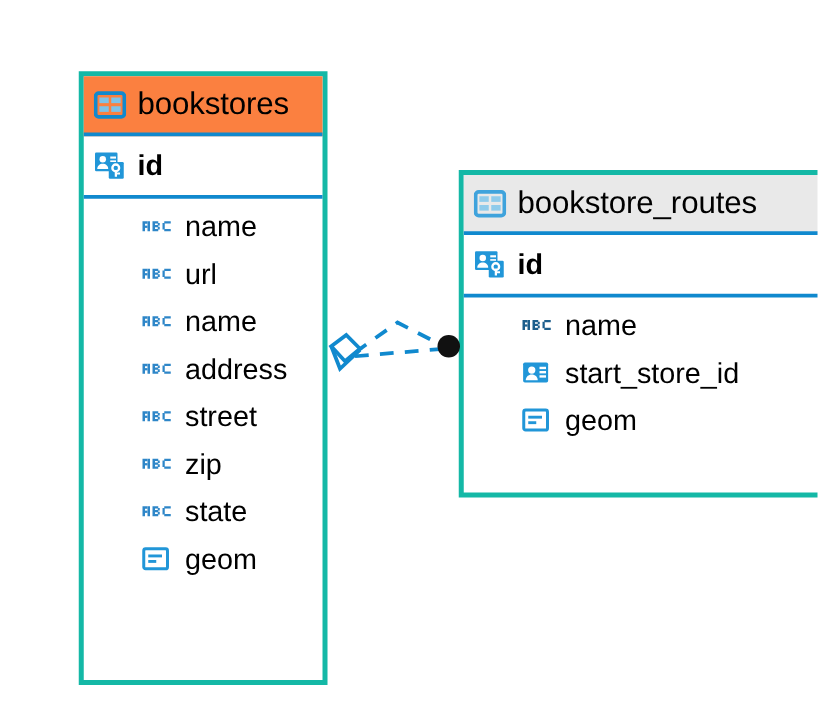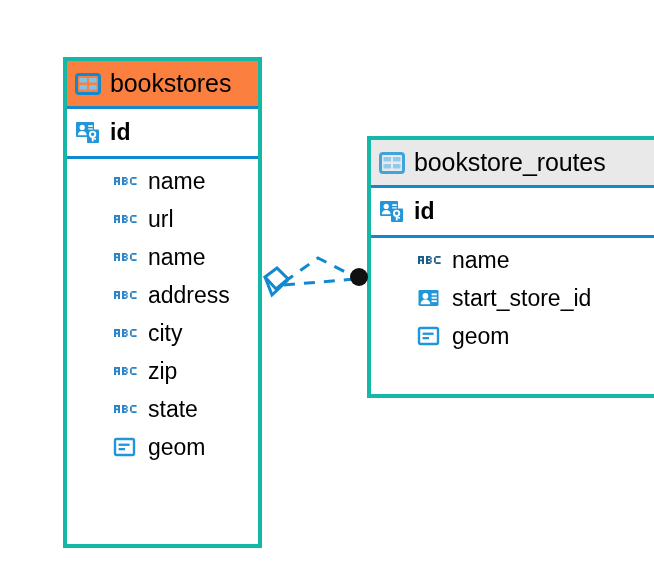--- a/index.html
+++ b/index.html
@@ -226,43 +226,43 @@
                 <rect x="11" y="15.2" width="2.6" height="1.8"></rect>
               <rect x="18.4" y="9" width="5.2" height="1.8"></rect>
                 <rect x="17" y="10.4" width="1.8" height="5.2"></rect>
               <rect x="18.4" y="15.2" width="5.2" height="1.8"></rect>
             </g>
           </svg>
         </span>
         <span class="field-label">address</span>
       </div>
 
-
-      <div class="field">
-        <span class="icon icon-abc">
-          <svg viewBox="0 0 26 26" width="26" height="26" aria-hidden="true">
-            <g fill="#2E86C8">
-              <rect x="1" y="9" width="2" height="8"></rect>
-                <rect x="3" y="9" width="2" height="2"></rect>
-              <rect x="5" y="9" width="2" height="8"></rect>
-                <rect x="3" y="12.5" width="2" height="1.8"></rect>
-              <rect x="9" y="9" width="2" height="8"></rect>
-                <rect x="11" y="9" width="2.6" height="1.8"></rect>
-              <rect x="13.2" y="10.4" width="1.6" height="2"></rect>
-                <rect x="11" y="12" width="2.6" height="1.8"></rect>
-              <rect x="13.2" y="13.4" width="1.6" height="2.2"></rect>
-                <rect x="11" y="15.2" width="2.6" height="1.8"></rect>
-              <rect x="18.4" y="9" width="5.2" height="1.8"></rect>
-                <rect x="17" y="10.4" width="1.8" height="5.2"></rect>
-              <rect x="18.4" y="15.2" width="5.2" height="1.8"></rect>
-            </g>
-          </svg>
-        </span>
-        <span class="field-label">city</span>
-      </div>
+      <div class="field">
+        <span class="icon icon-abc">
+          <svg viewBox="0 0 26 26" width="26" height="26" aria-hidden="true">
+            <g fill="#2E86C8">
+              <rect x="1" y="9" width="2" height="8"></rect>
+                <rect x="3" y="9" width="2" height="2"></rect>
+              <rect x="5" y="9" width="2" height="8"></rect>
+                <rect x="3" y="12.5" width="2" height="1.8"></rect>
+              <rect x="9" y="9" width="2" height="8"></rect>
+                <rect x="11" y="9" width="2.6" height="1.8"></rect>
+              <rect x="13.2" y="10.4" width="1.6" height="2"></rect>
+                <rect x="11" y="12" width="2.6" height="1.8"></rect>
+              <rect x="13.2" y="13.4" width="1.6" height="2.2"></rect>
+                <rect x="11" y="15.2" width="2.6" height="1.8"></rect>
+              <rect x="18.4" y="9" width="5.2" height="1.8"></rect>
+                <rect x="17" y="10.4" width="1.8" height="5.2"></rect>
+              <rect x="18.4" y="15.2" width="5.2" height="1.8"></rect>
+            </g>
+          </svg>
+        </span>
+        <span class="field-label">street</span>
+      </div>
+
 
       <div class="field">
         <span class="icon icon-abc">
           <svg viewBox="0 0 26 26" width="26" height="26" aria-hidden="true">
             <g fill="#2E86C8">
               <rect x="1" y="9" width="2" height="8"></rect>
                 <rect x="3" y="9" width="2" height="2"></rect>
               <rect x="5" y="9" width="2" height="8"></rect>
                 <rect x="3" y="12.5" width="2" height="1.8"></rect>
               <rect x="9" y="9" width="2" height="8"></rect>

